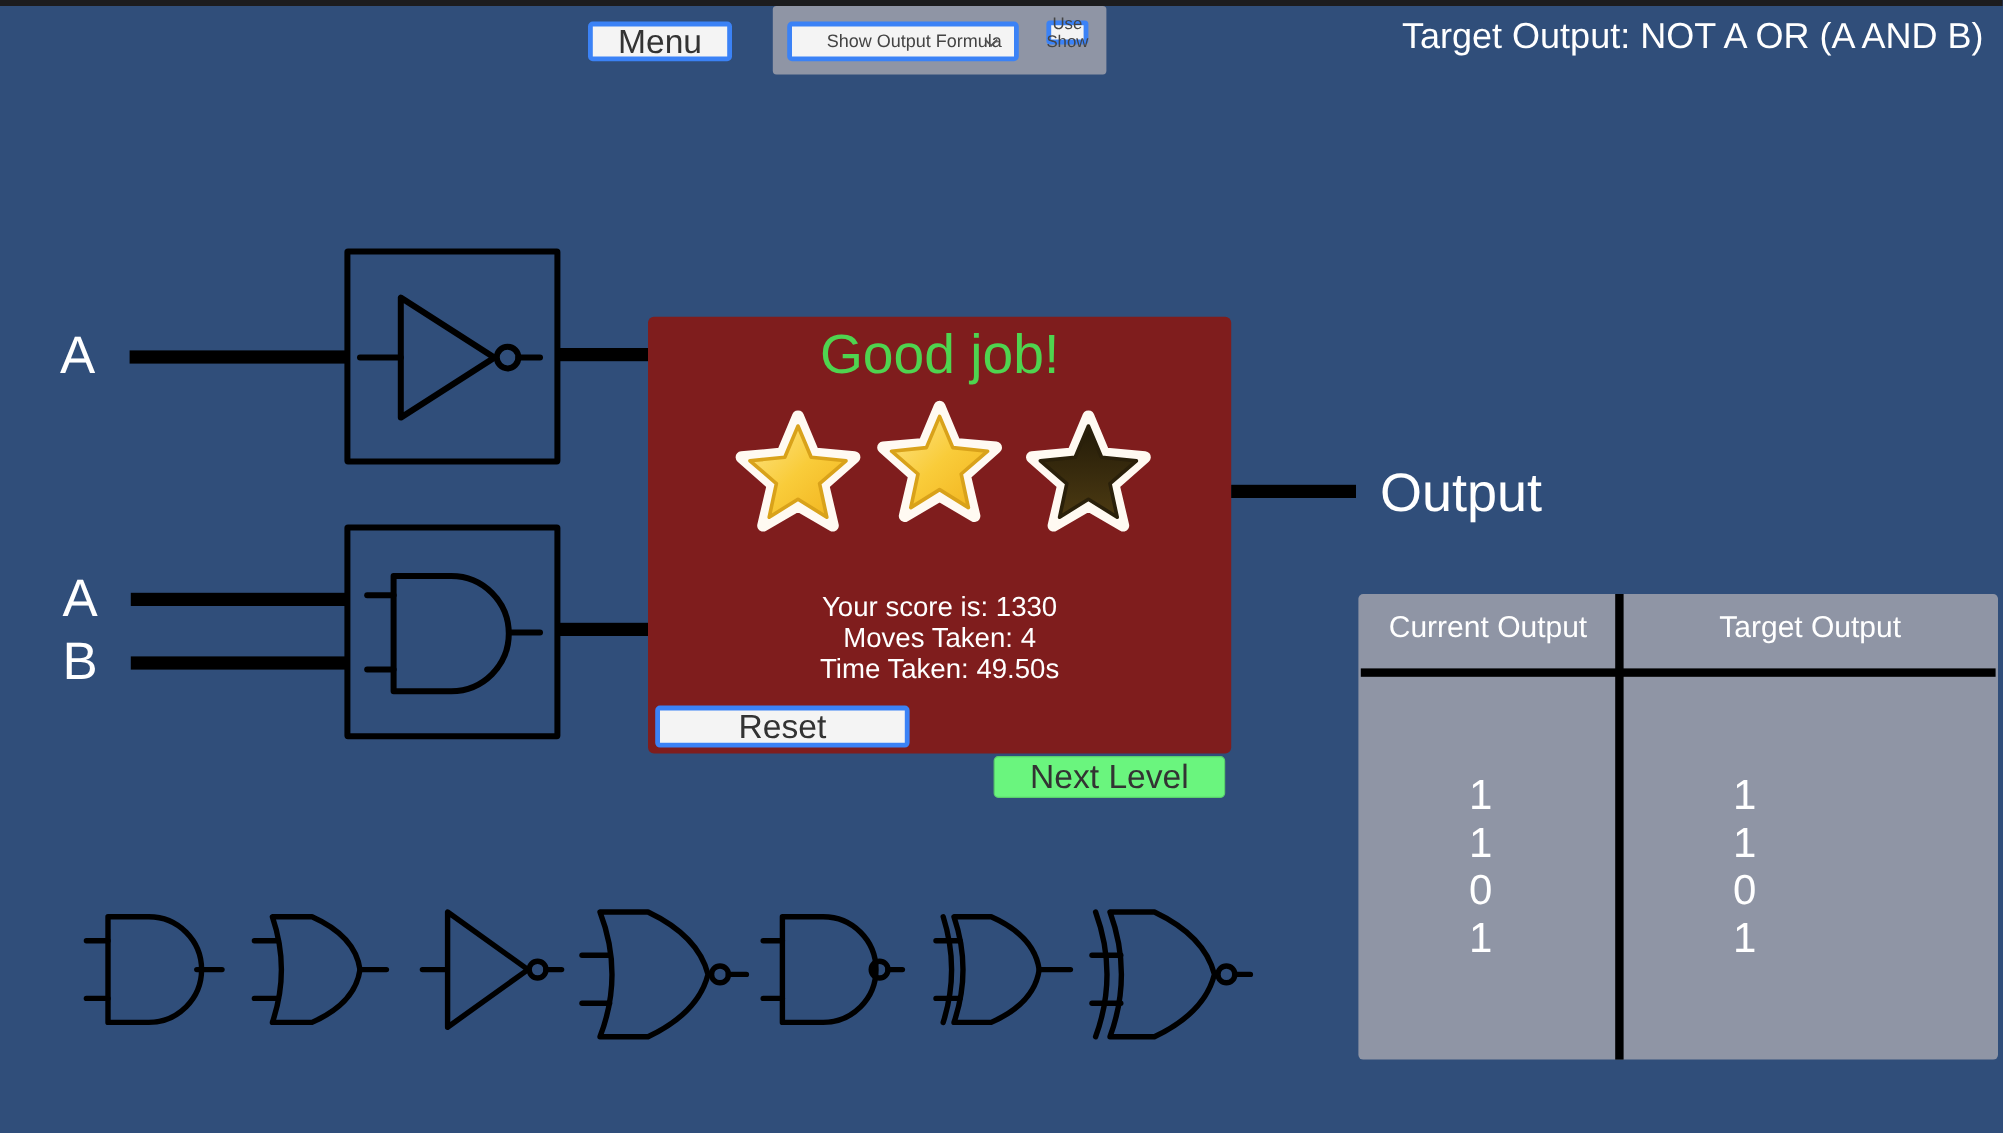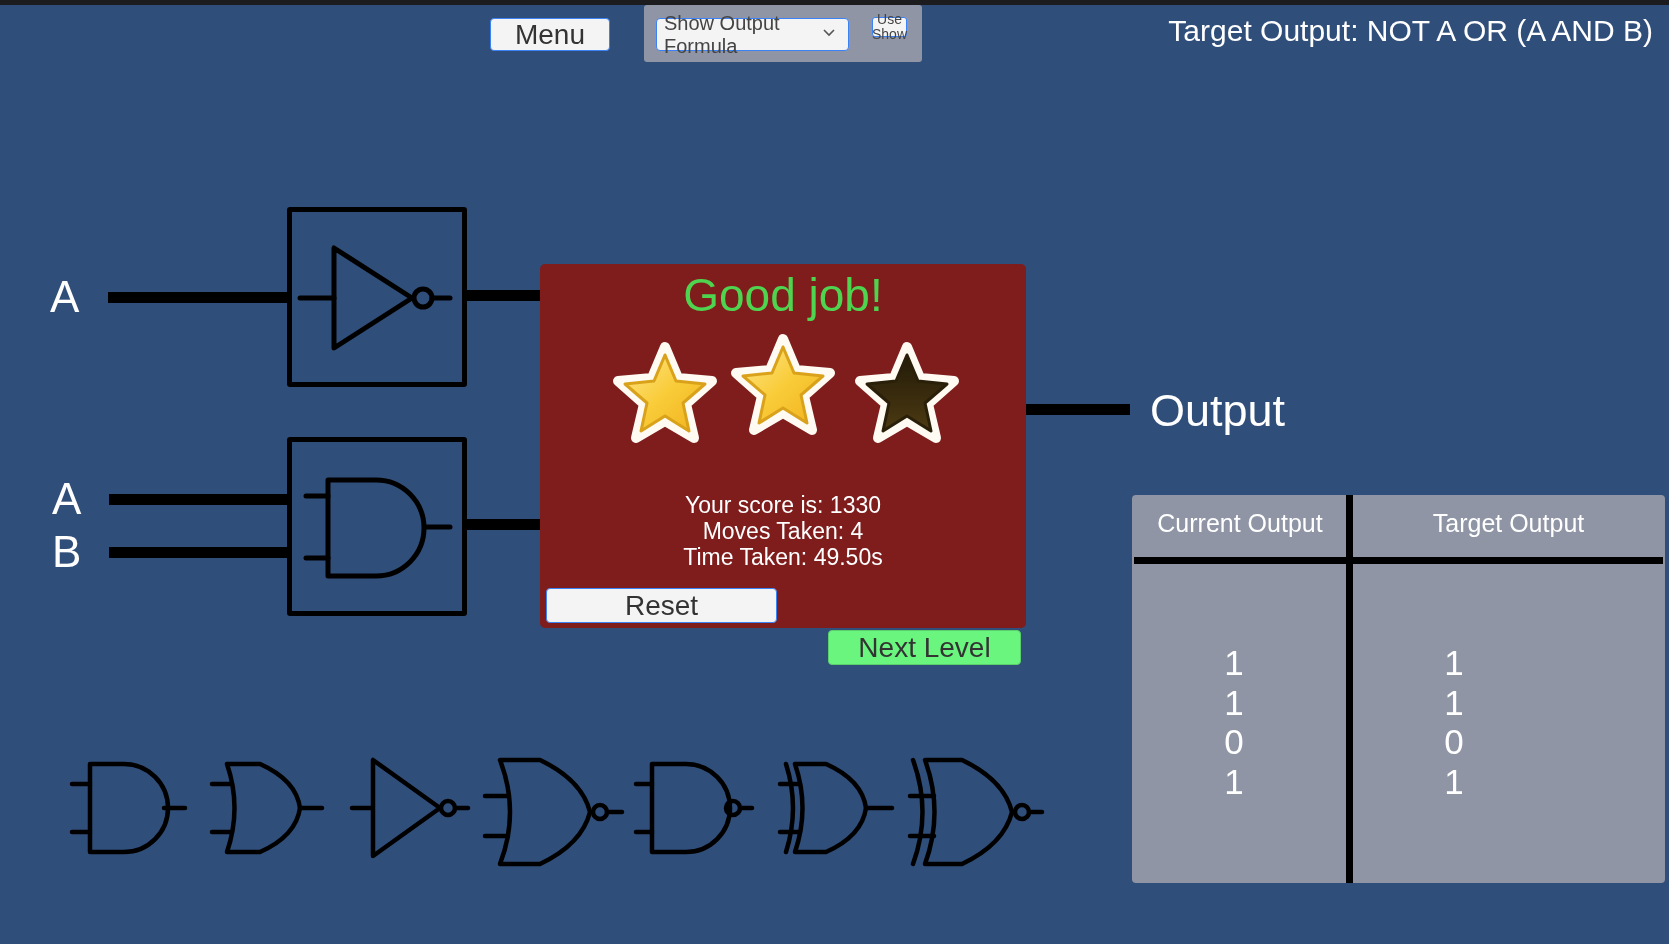--- a/index.html
+++ b/index.html
@@ -4,39 +4,39 @@
 <style>
   html, body { margin:0; padding:0; }
   body {
     width:1669px; height:944px; position:relative; overflow:hidden;
     background:#304e7a;
     font-family:"Liberation Sans", "DejaVu Sans", sans-serif;
   }
   .topbar { position:absolute; left:0; top:0; width:1669px; height:5px; background:#1c1c1e; }
   .abs { position:absolute; }
   .btn-light {
-    background:#f4f4f4; border:1px solid #3b82f6; border-radius:4px; color:#333;
+    background:#f4f4f4; border:4px solid #3b82f6; border-radius:4px; color:#333;
     box-sizing:border-box; display:flex; align-items:center; justify-content:center;
     cursor:pointer;
   }
   #menu-btn { left:490px; top:18px; width:120px; height:33px; font-size:28px; }
   #hint-panel { left:644px; top:5px; width:278px; height:57px; background:#8f95a5; border-radius:3px; }
-  #formula-dropdown { left:656px; top:18px; width:193px; height:33px; font-size:20px; color:#444; justify-content:flex-start; padding-left:7px; }
+  #formula-dropdown { left:656px; top:18px; width:193px; height:33px; font-size:15px; color:#444; justify-content:flex-start; padding-left:29px; }
   #formula-dropdown .chev { position:absolute; right:12px; top:7px; width:14px; height:14px; }
   #use-hint { left:872px; top:17px; width:35px; height:20px; font-size:14px; line-height:15px; text-align:center; flex-direction:column; color:#444; border-radius:3px; }
   #target-formula { right:16px; top:14px; font-size:30px; color:#ffffff; white-space:nowrap; }
 
   .input-label { color:#fff; font-size:44px; }
   .wire { background:#000; position:absolute; }
   .gate-box { position:absolute; border:5px solid #000; border-radius:3px; box-sizing:border-box; }
 
   #modal { left:540px; top:264px; width:486px; height:364px; background:#7f1d1d; border-radius:5px; }
   #modal-title { left:0; width:486px; top:4px; text-align:center; color:#4fd44f; font-size:46px; }
   #modal-stats { left:0; width:486px; top:228px; text-align:center; color:#fff; font-size:23px; line-height:26px; }
-  #reset-btn { left:6px; top:324px; width:231px; height:35px; font-size:28px; border-radius:4px; }
+  #reset-btn { left:6px; top:324px; width:212px; height:35px; font-size:28px; border-radius:4px; }
   #next-btn { left:288px; top:324px; width:193px; height:35px; font-size:28px; background:#6af57e; border:1px solid #5ad06c; color:#333; border-radius:4px;margin-top:42px; }
 
   #output-label { left:1150px; top:385px; color:#fff; font-size:45px; }
 
   #truth-table { left:1132px; top:495px; width:533px; height:388px; background:#8f95a5; border-radius:4px; }
   .th { position:absolute; top:14px; color:#fff; font-size:25px; text-align:center; }
   .col-vals { position:absolute; top:148px; color:#fff; font-size:35px; text-align:center; line-height:39.5px; }
 
   svg { overflow:visible; }
 </style>

